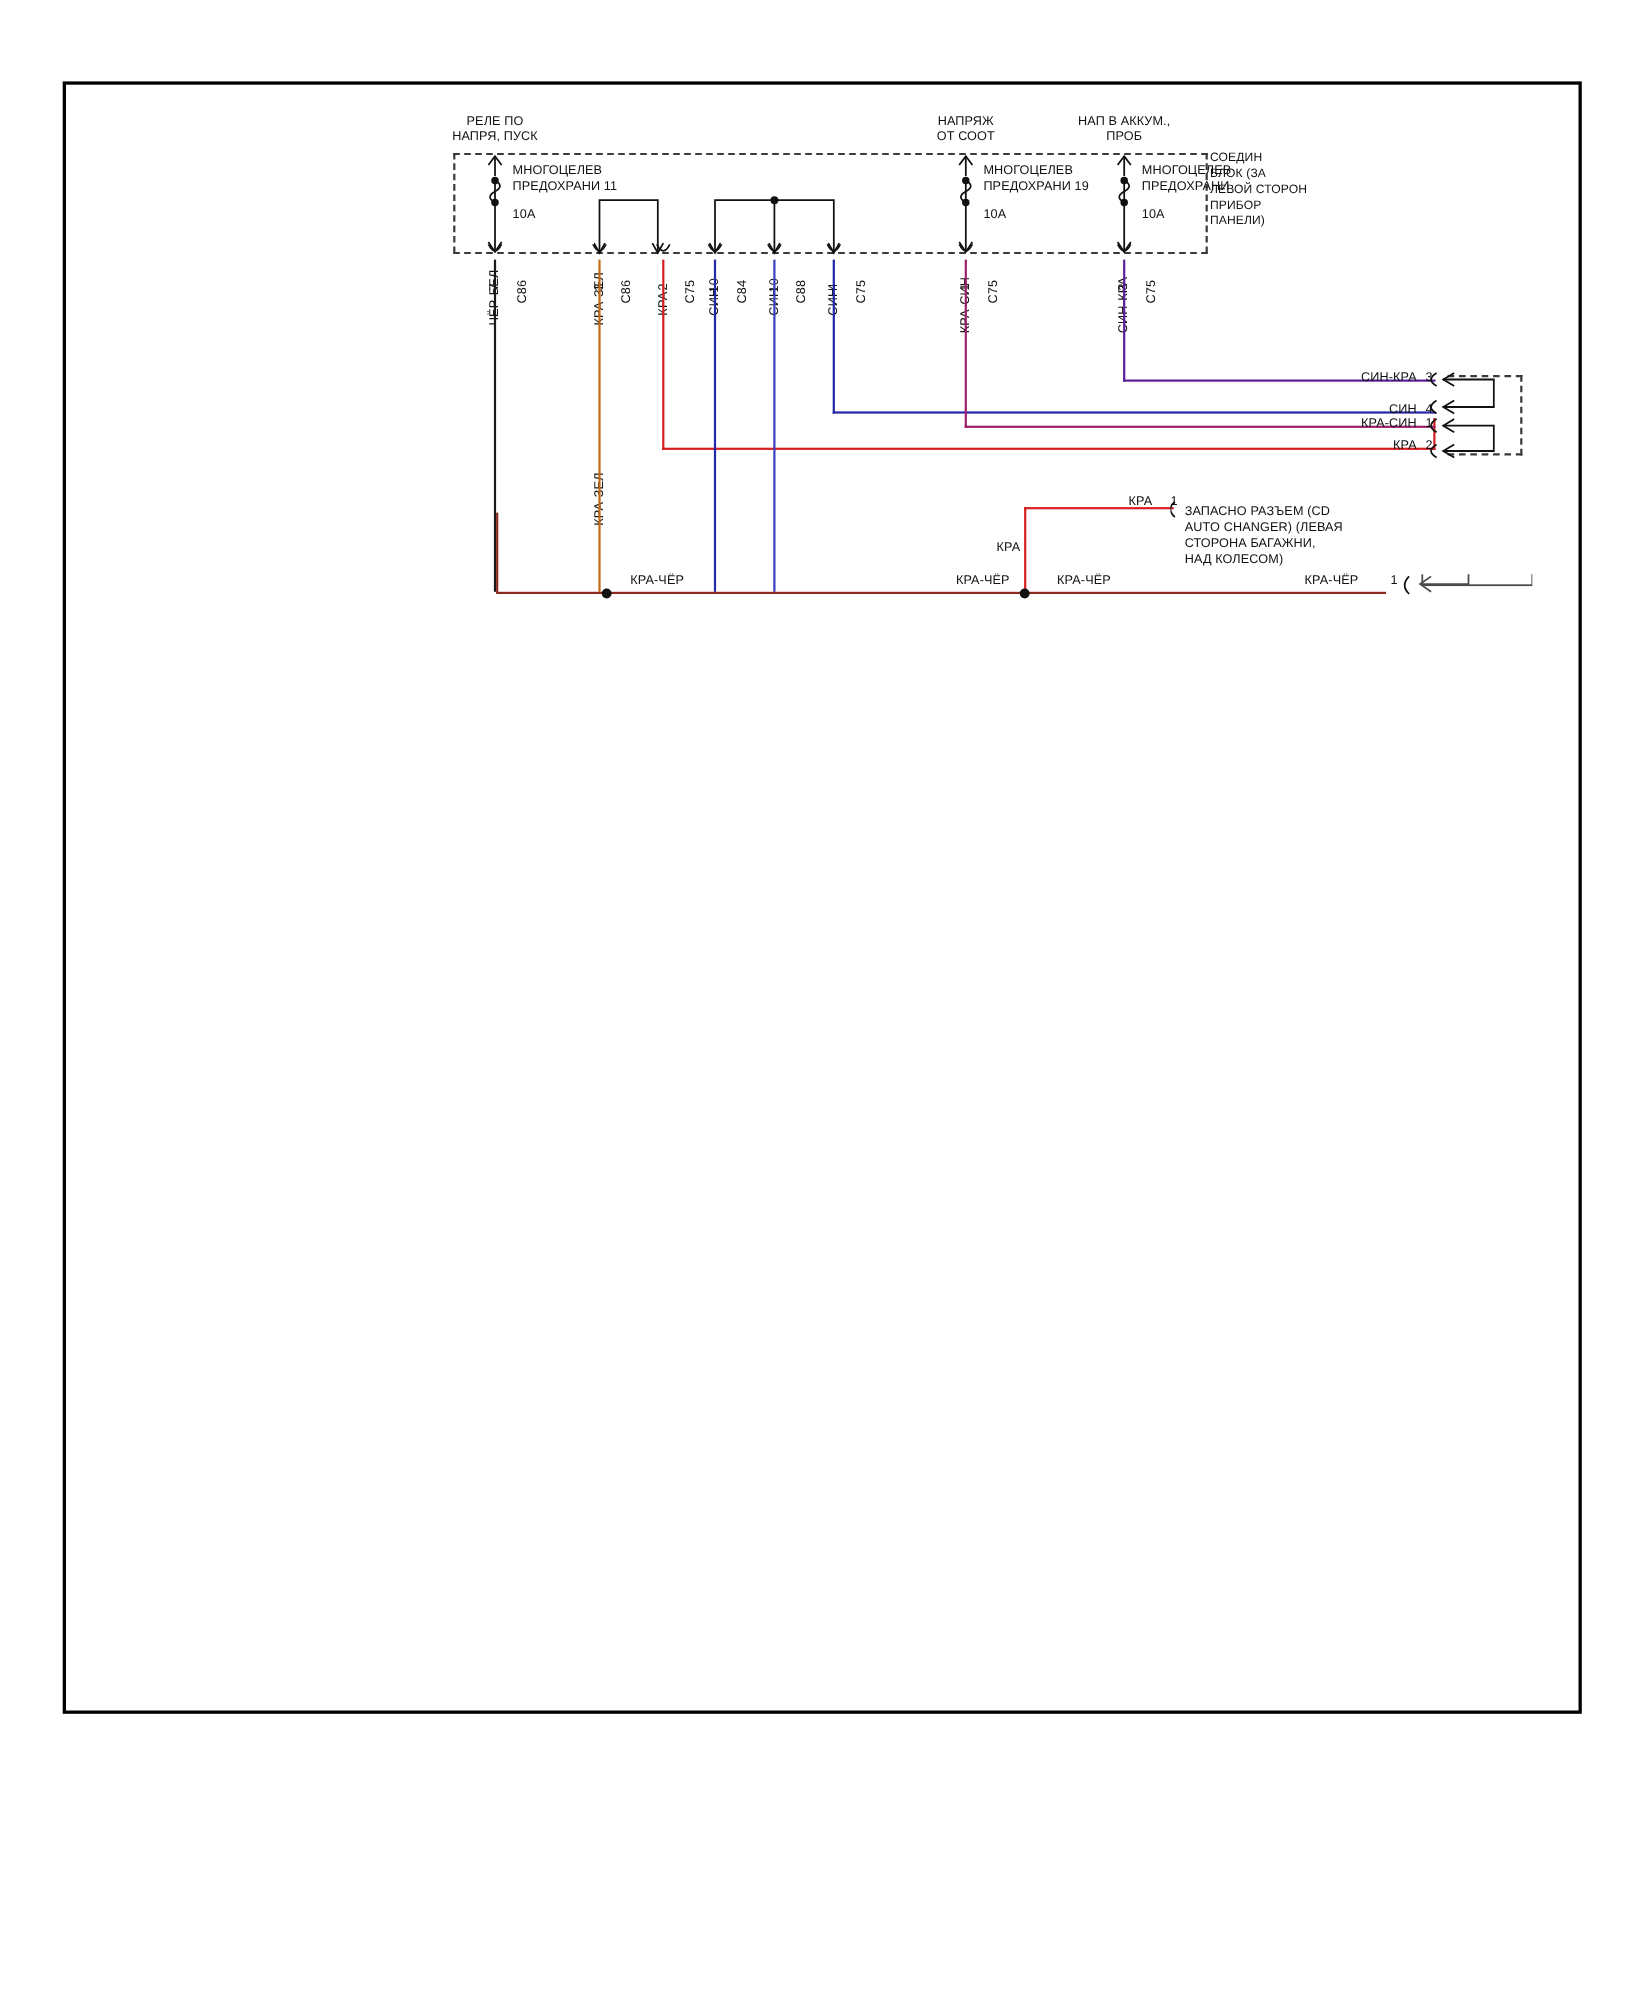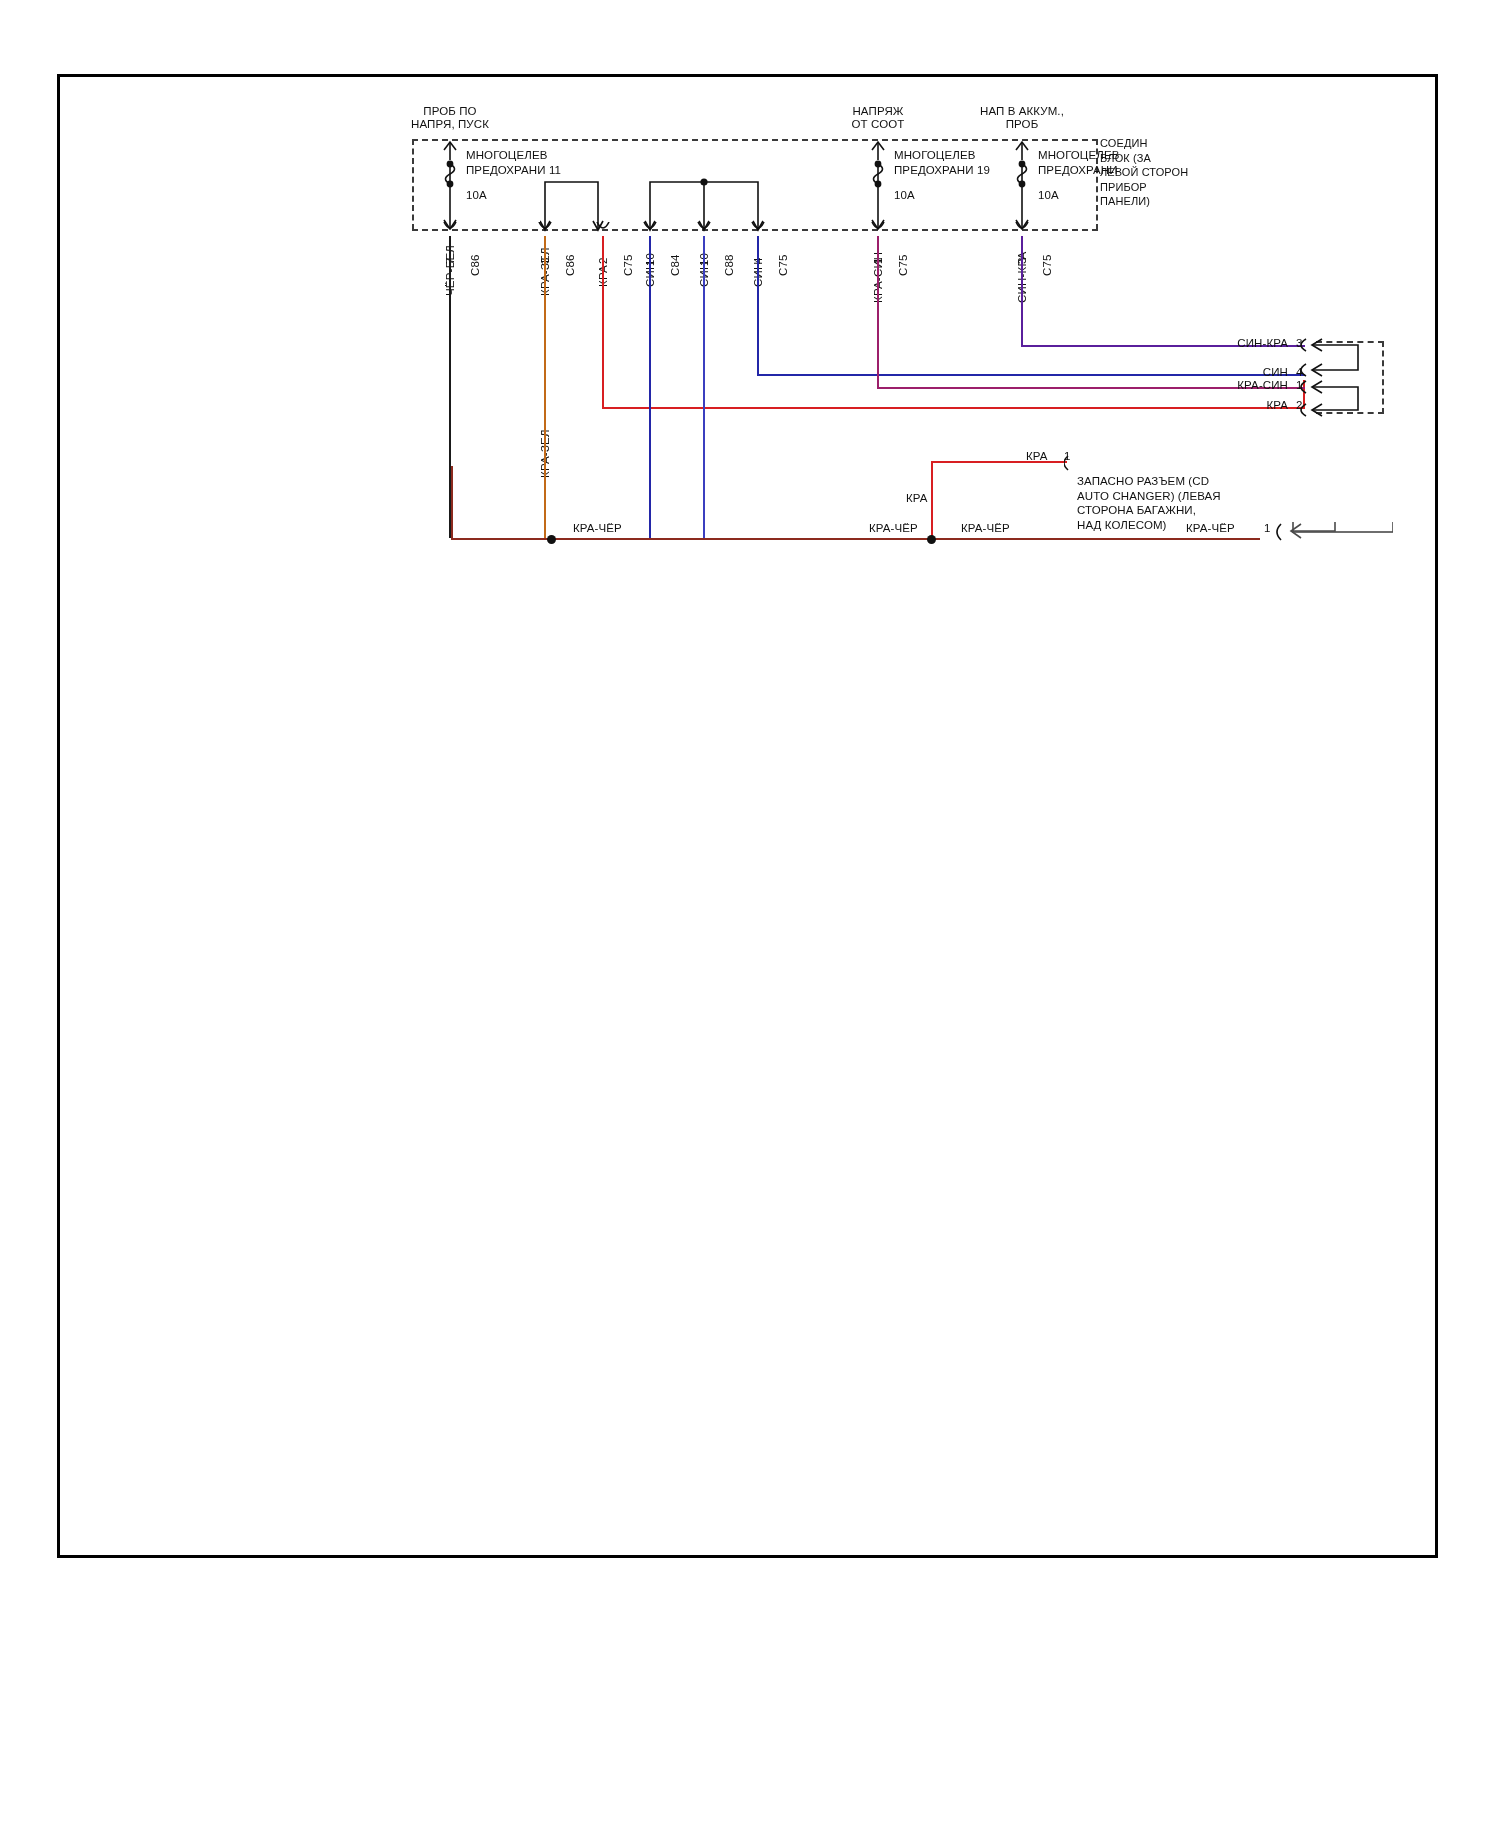--- a/index.html
+++ b/index.html
@@ -222,21 +222,21 @@
   <div class="dash-h" style="left:412px;top:229px;width:686px;"></div>
   <div class="dash-v" style="left:412px;top:139px;height:91px;"></div>
   <div class="dash-v" style="left:1096px;top:139px;height:91px;"></div>
 
   <div class="txt" style="left:1100px;top:136px;font-size:11px;line-height:14.5px;">СОЕДИН
 БЛОК (ЗА
 ЛЕВОЙ СТОРОН
 ПРИБОР
 ПАНЕЛИ)</div>
 
-  <div class="txt c" style="left:370px;top:105px;width:160px;">ПРОБ ПО
+  <div class="txt c" style="left:370px;top:105px;width:160px;">РЕЛЕ ПО
 НАПРЯ, ПУСК</div>
   <svg class="abs" style="left:438px;top:140px;width:26px;height:90px;">
     <line x1="12" y1="88" x2="12" y2="22" stroke="#111" stroke-width="1.6"></line>
     <polyline points="6,10 12,2 18,10" fill="none" stroke="#111" stroke-width="1.6"></polyline>
     <line x1="12" y1="2" x2="12" y2="20" stroke="#111" stroke-width="1.6"></line>
     <circle cx="12" cy="24" r="3.4" fill="#111"></circle>
     <circle cx="12" cy="44" r="3.4" fill="#111"></circle>
     <path d="M12 24 q9 5 0 10 q-9 5 0 10" fill="none" stroke="#111" stroke-width="1.6"></path>
     <polyline points="6,80 12,89 18,80" fill="none" stroke="#111" stroke-width="1.6"></polyline>
   </svg>
@@ -379,21 +379,21 @@
 
 
   <div class="wire v" style="left:931px;top:461px;height:78px;background:#d81f22;"></div>
   <div class="wire h" style="left:931px;top:461px;width:136px;background:#d81f22;"></div>
   <div class="txt" style="left:906px;top:492px;">КРА</div>
   <div class="txt" style="left:1026px;top:450px;">КРА</div>
   <div class="txt" style="left:1064px;top:450px;">1</div>
   <svg class="abs" style="left:1064px;top:455px;width:14px;height:16px;">
     <path d="M4 1 q-8 7 0 14" fill="none" stroke="#111" stroke-width="1.6"></path>
   </svg>
-  <div class="txt" style="left:1077px;top:474px;line-height:14.5px;">ЗАПАСНО РАЗЪЕМ (CD
+  <div class="txt" style="left:1077px;top:458px;line-height:14.5px;">ЗАПАСНО РАЗЪЕМ (CD
 AUTO CHANGER) (ЛЕВАЯ
 СТОРОНА БАГАЖНИ,
 НАД КОЛЕСОМ)</div>
 
   <div class="wire h" style="left:452px;top:538px;width:808px;background:#8c2a1e;"></div>
   <div class="wire v" style="left:451px;top:466px;height:74px;background:#8c2a1e;"></div>
   <div class="dot" style="left:547px;top:535px;"></div>
   <div class="dot" style="left:927px;top:535px;"></div>
   <div class="txt" style="left:573px;top:522px;">КРА-ЧЁР</div>
   <div class="txt" style="left:869px;top:522px;">КРА-ЧЁР</div>

